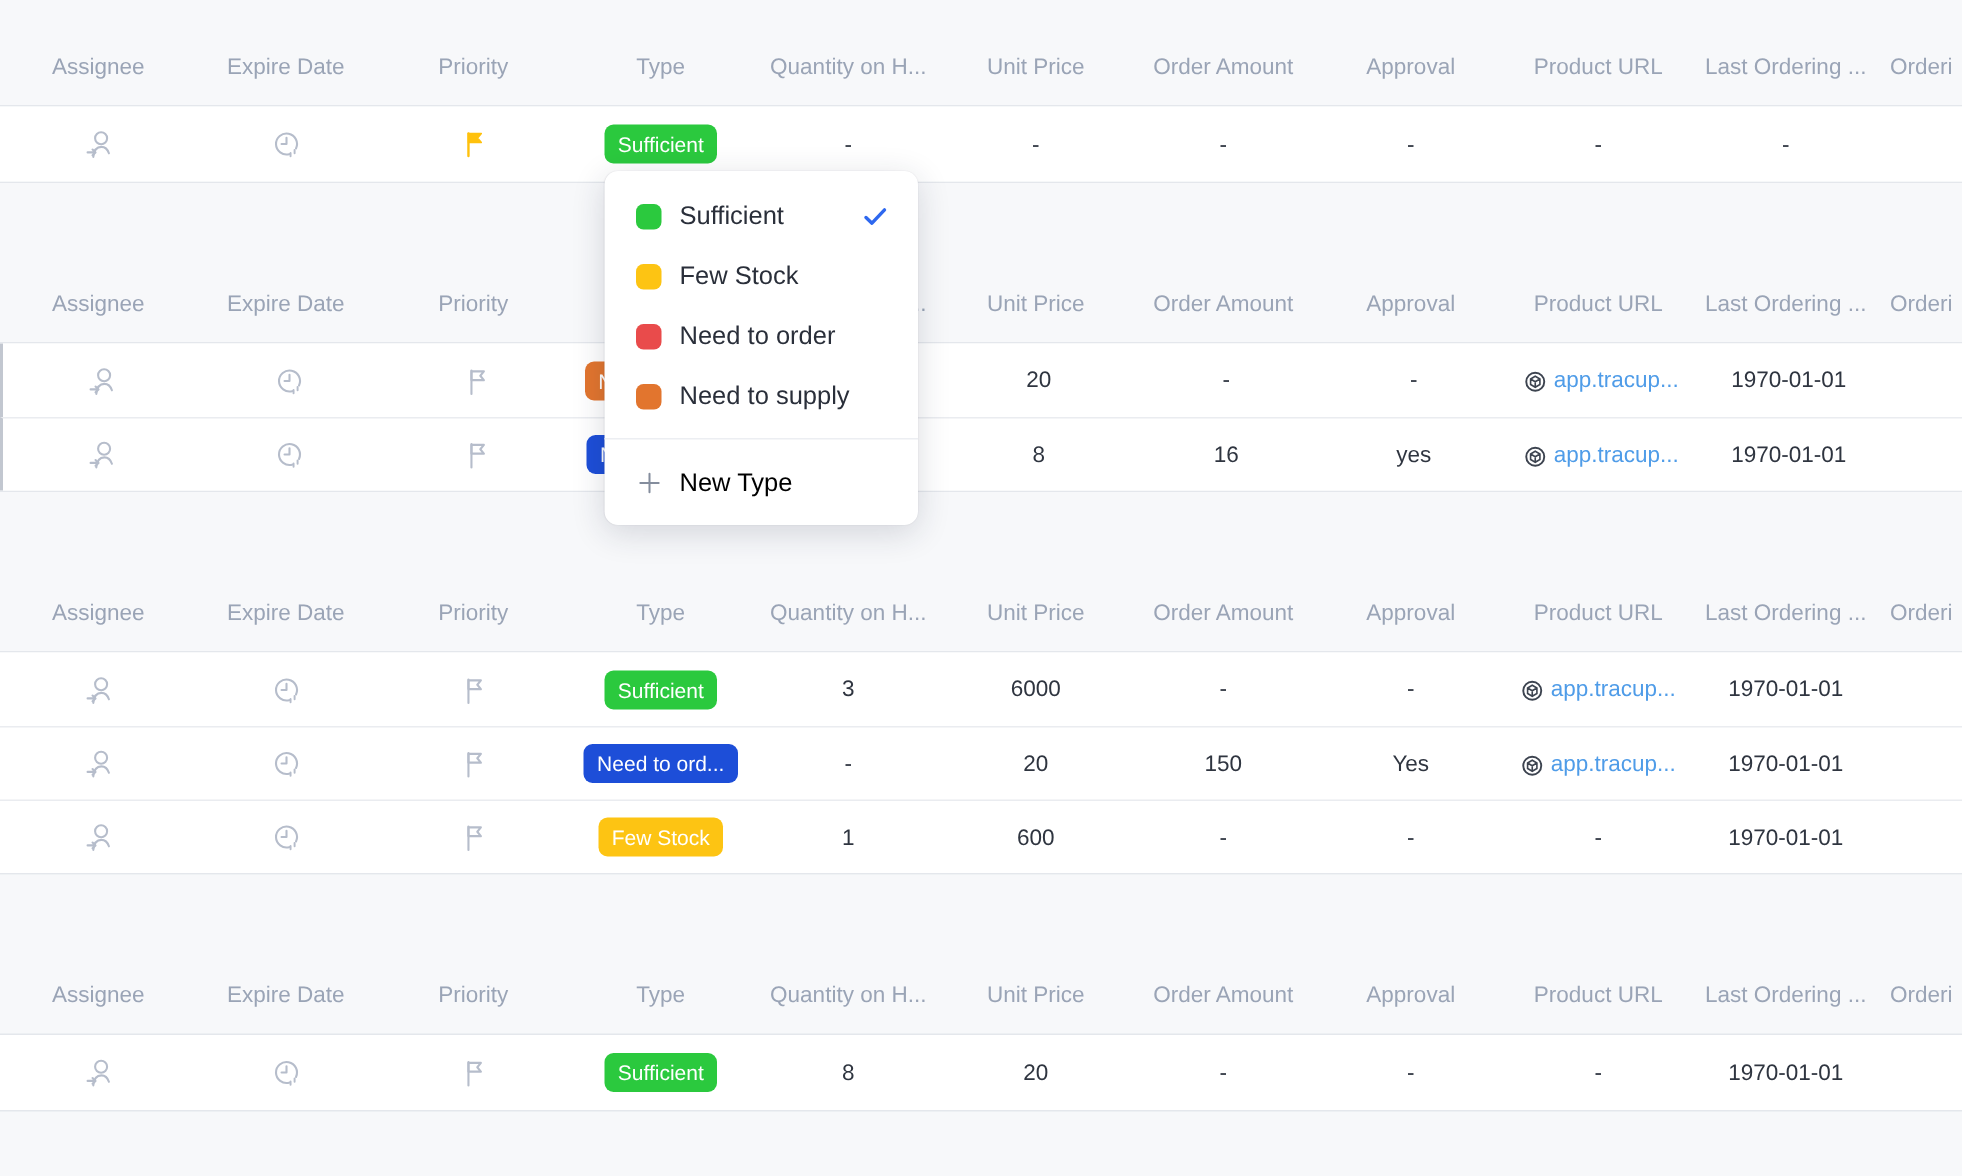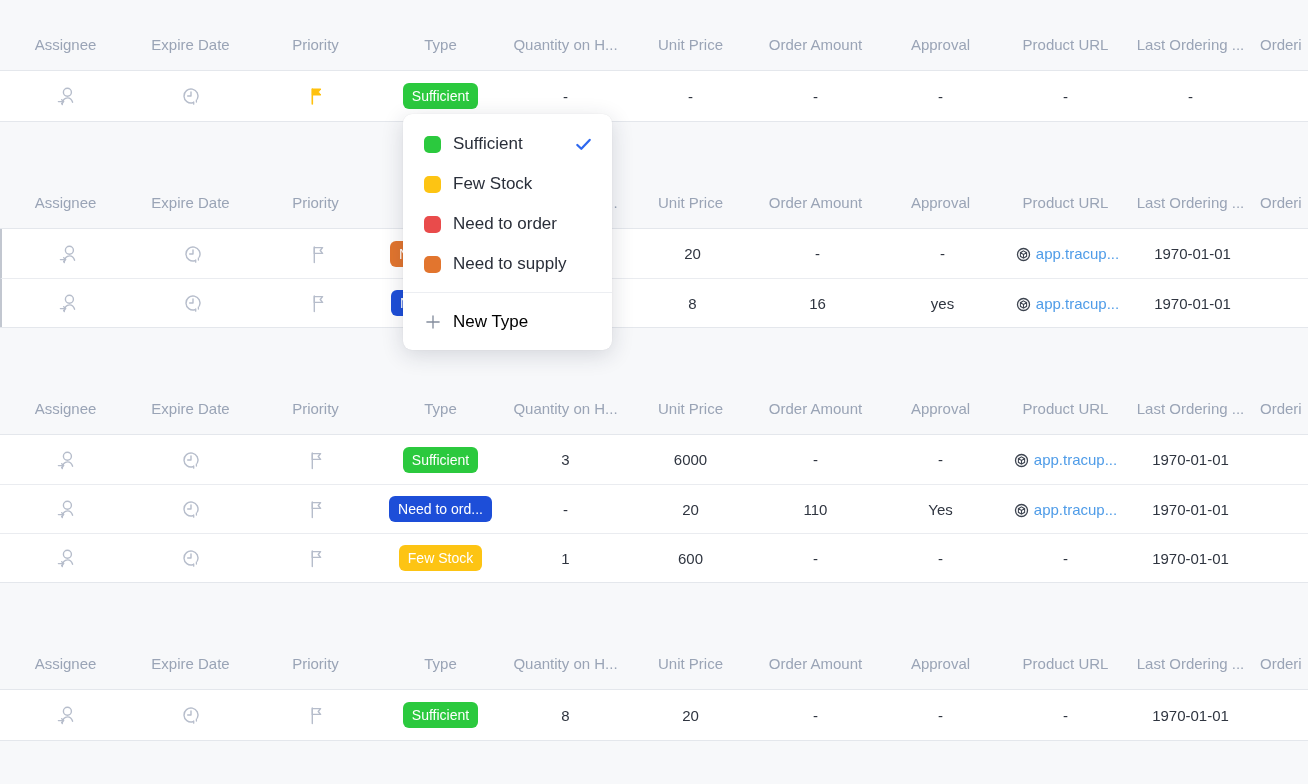--- a/index.html
+++ b/index.html
@@ -278,21 +278,21 @@
         <div class="cell p-none">
             <svg class="ic mut flag-o">
               <use href="#s-flag"></use>
             </svg>
           </div>
         <div class="cell">
             <span class="badge b-order">Need to ord...</span>
           </div>
         <div class="cell">-</div>
         <div class="cell">20</div>
-        <div class="cell">110</div>
+        <div class="cell">150</div>
         <div class="cell">Yes</div>
         <div class="cell">
             <span class="link">
               <svg class="cube">
                 <use href="#s-cube"></use>
               </svg>
               <span>app.tracup...</span>
             </span>
           </div>
         <div class="cell">1970-01-01</div>

